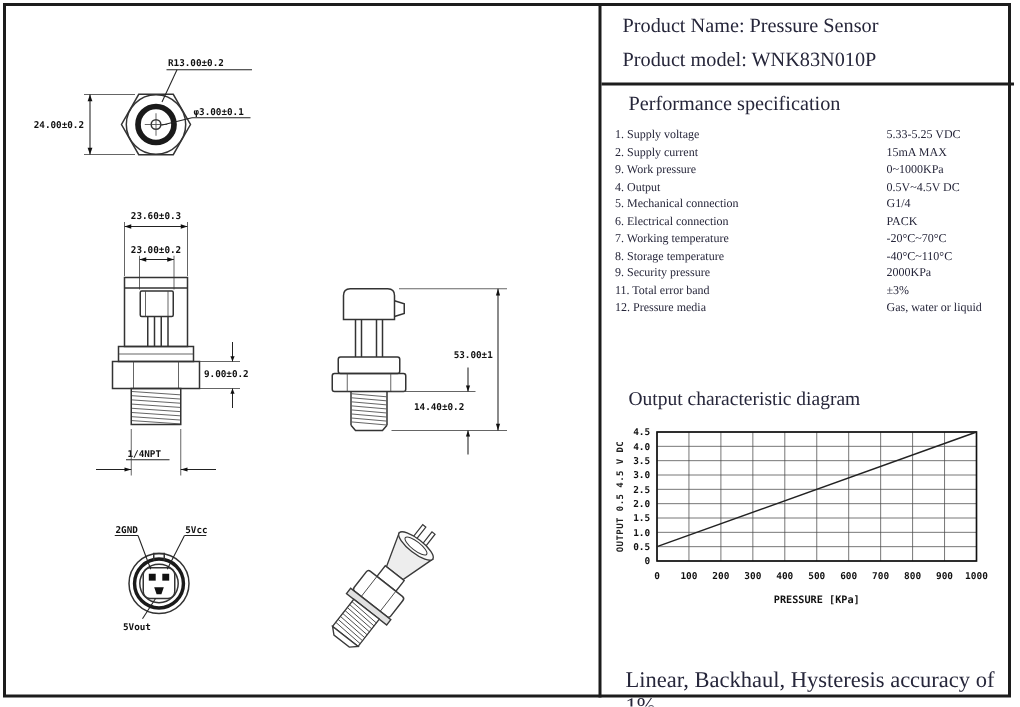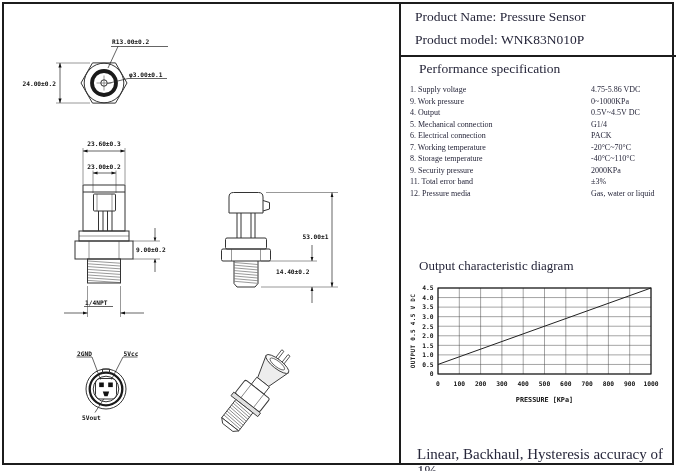--- a/index.html
+++ b/index.html
@@ -197,21 +197,25 @@
   <div class="abs frame"></div>
   <div class="abs vdiv"></div>
   <div class="abs hline"></div>
 
   <div class="abs product-line1">Product Name: Pressure Sensor</div>
   <div class="abs product-line2">Product model: WNK83N010P</div>
   <div class="abs spec-heading">Performance specification</div>
   <div class="abs spec-list">
       <div class="spec-row">
         <span class="spec-label">1. Supply voltage</span>
-        <span class="spec-value">4.75-5.86  VDC</span>
+        <span class="spec-value">5.33-5.25  VDC</span>
+      </div>
+      <div class="spec-row">
+        <span class="spec-label">2. Supply current</span>
+        <span class="spec-value">15mA  MAX</span>
       </div>
       <div class="spec-row">
         <span class="spec-label">9. Work pressure</span>
         <span class="spec-value">0~1000KPa</span>
       </div>
       <div class="spec-row">
         <span class="spec-label">4. Output</span>
         <span class="spec-value">0.5V~4.5V  DC</span>
       </div>
       <div class="spec-row">

